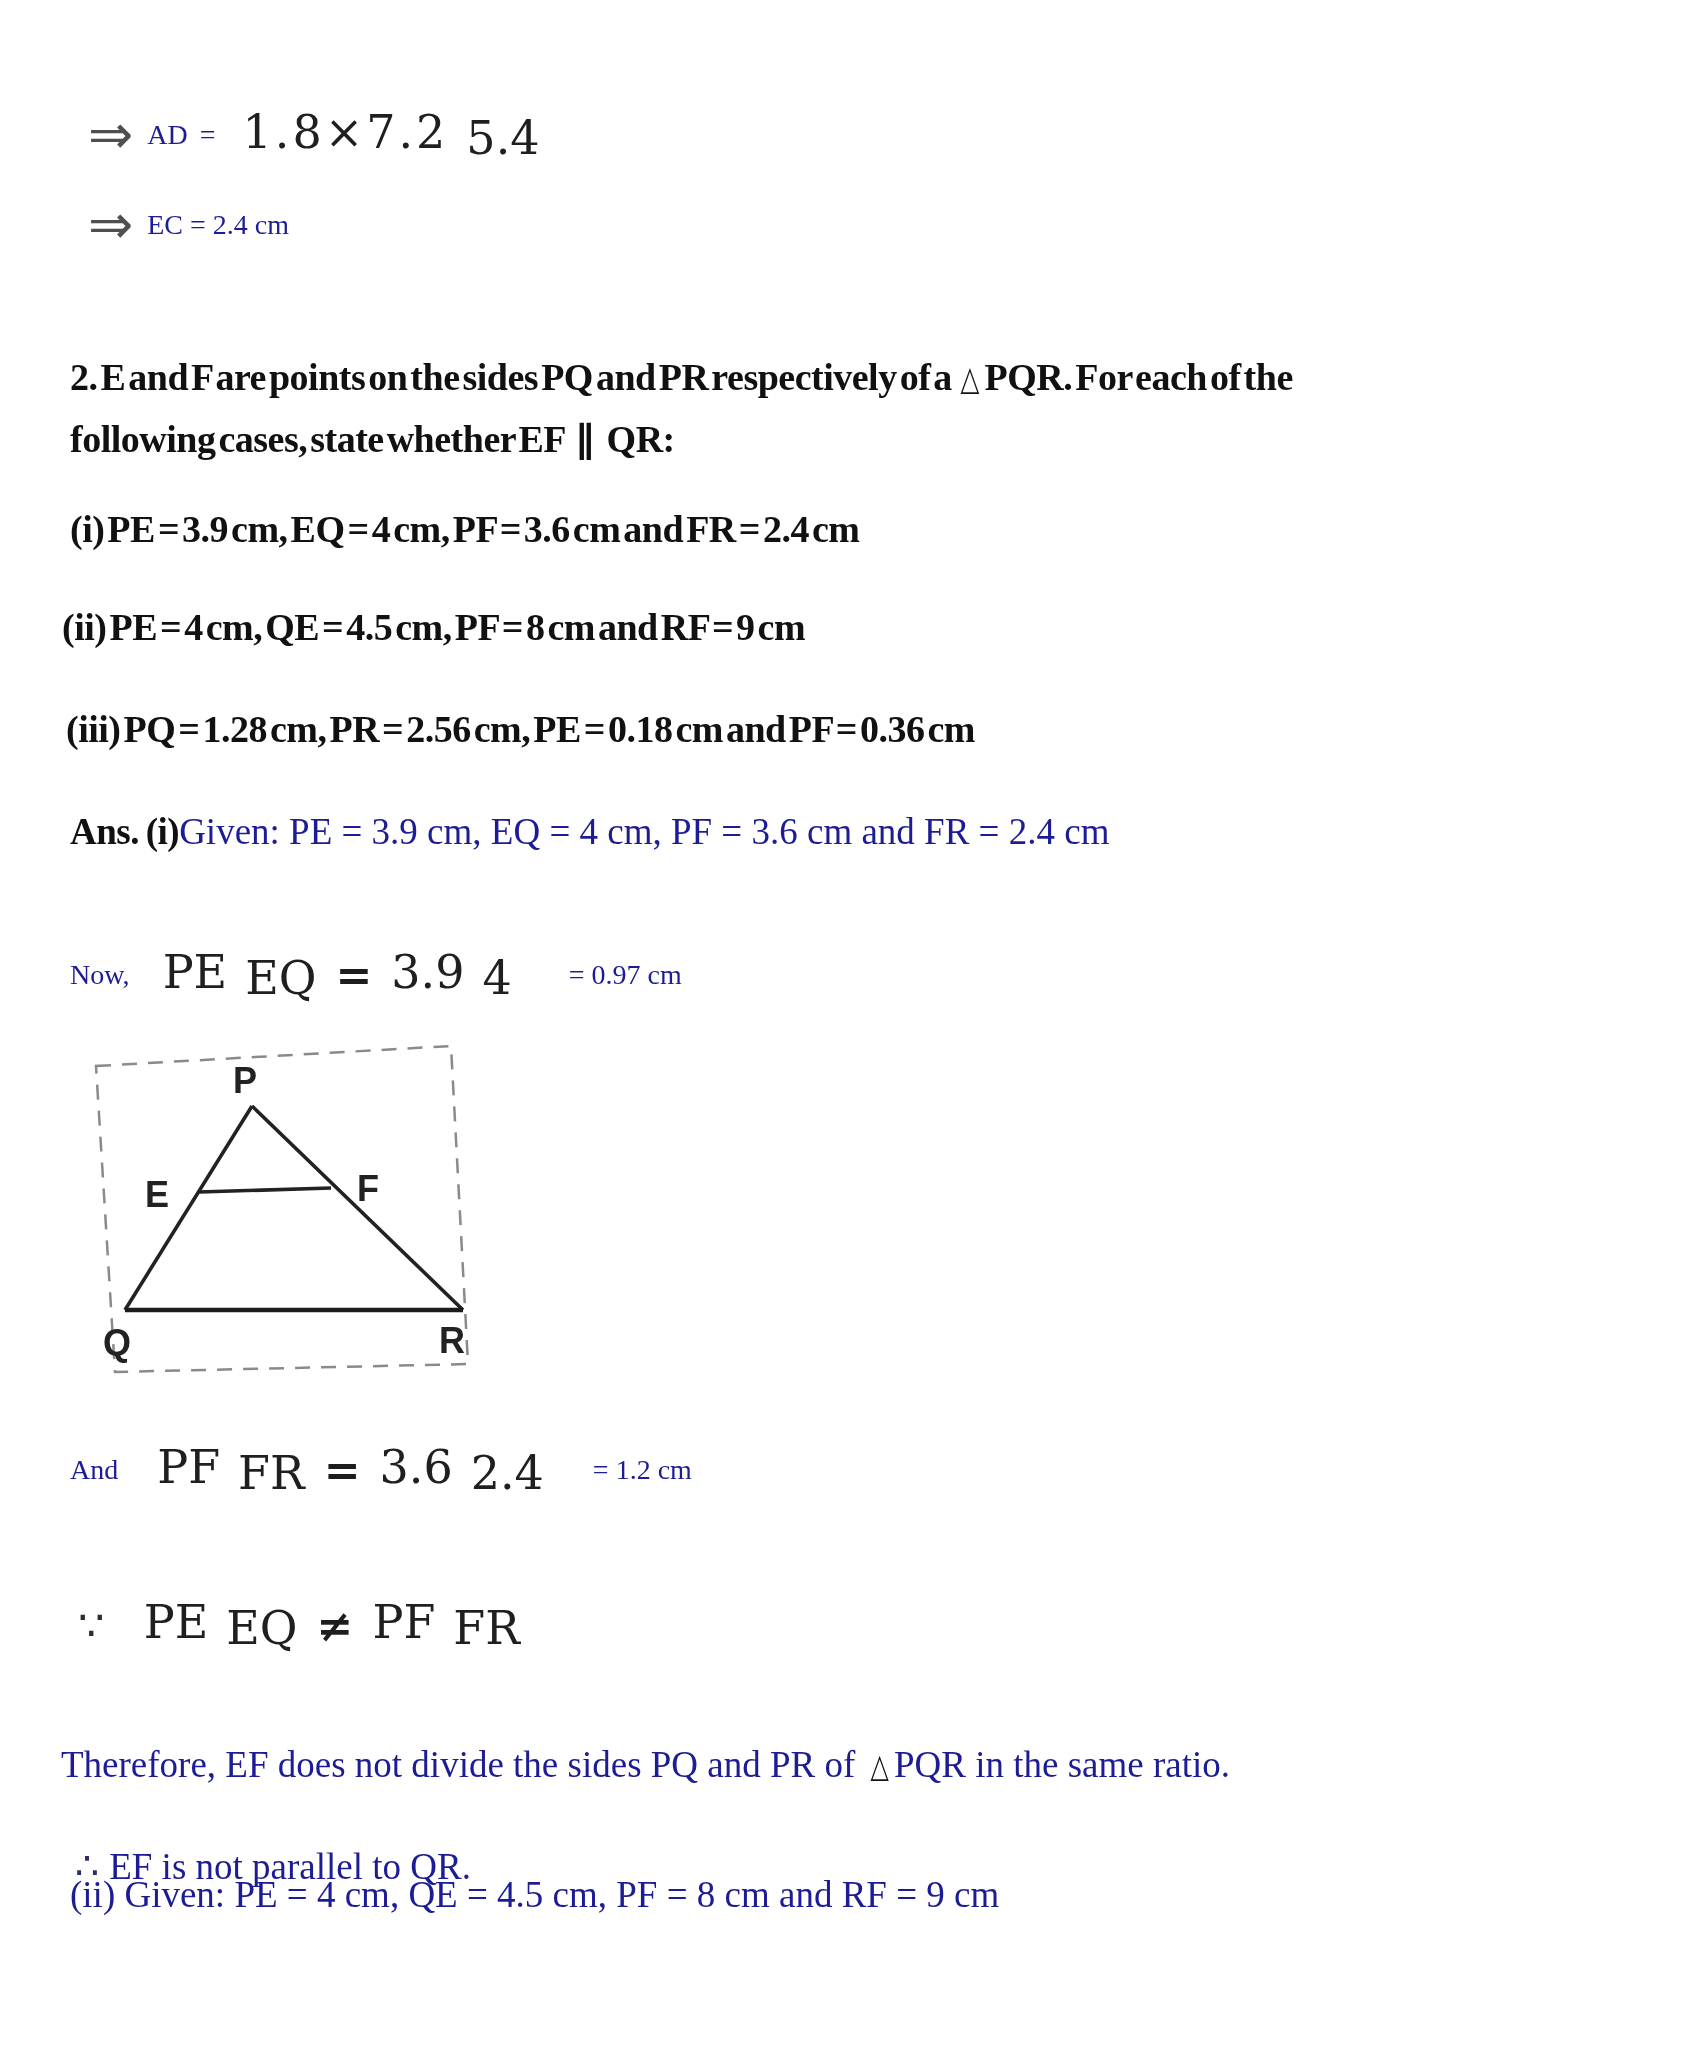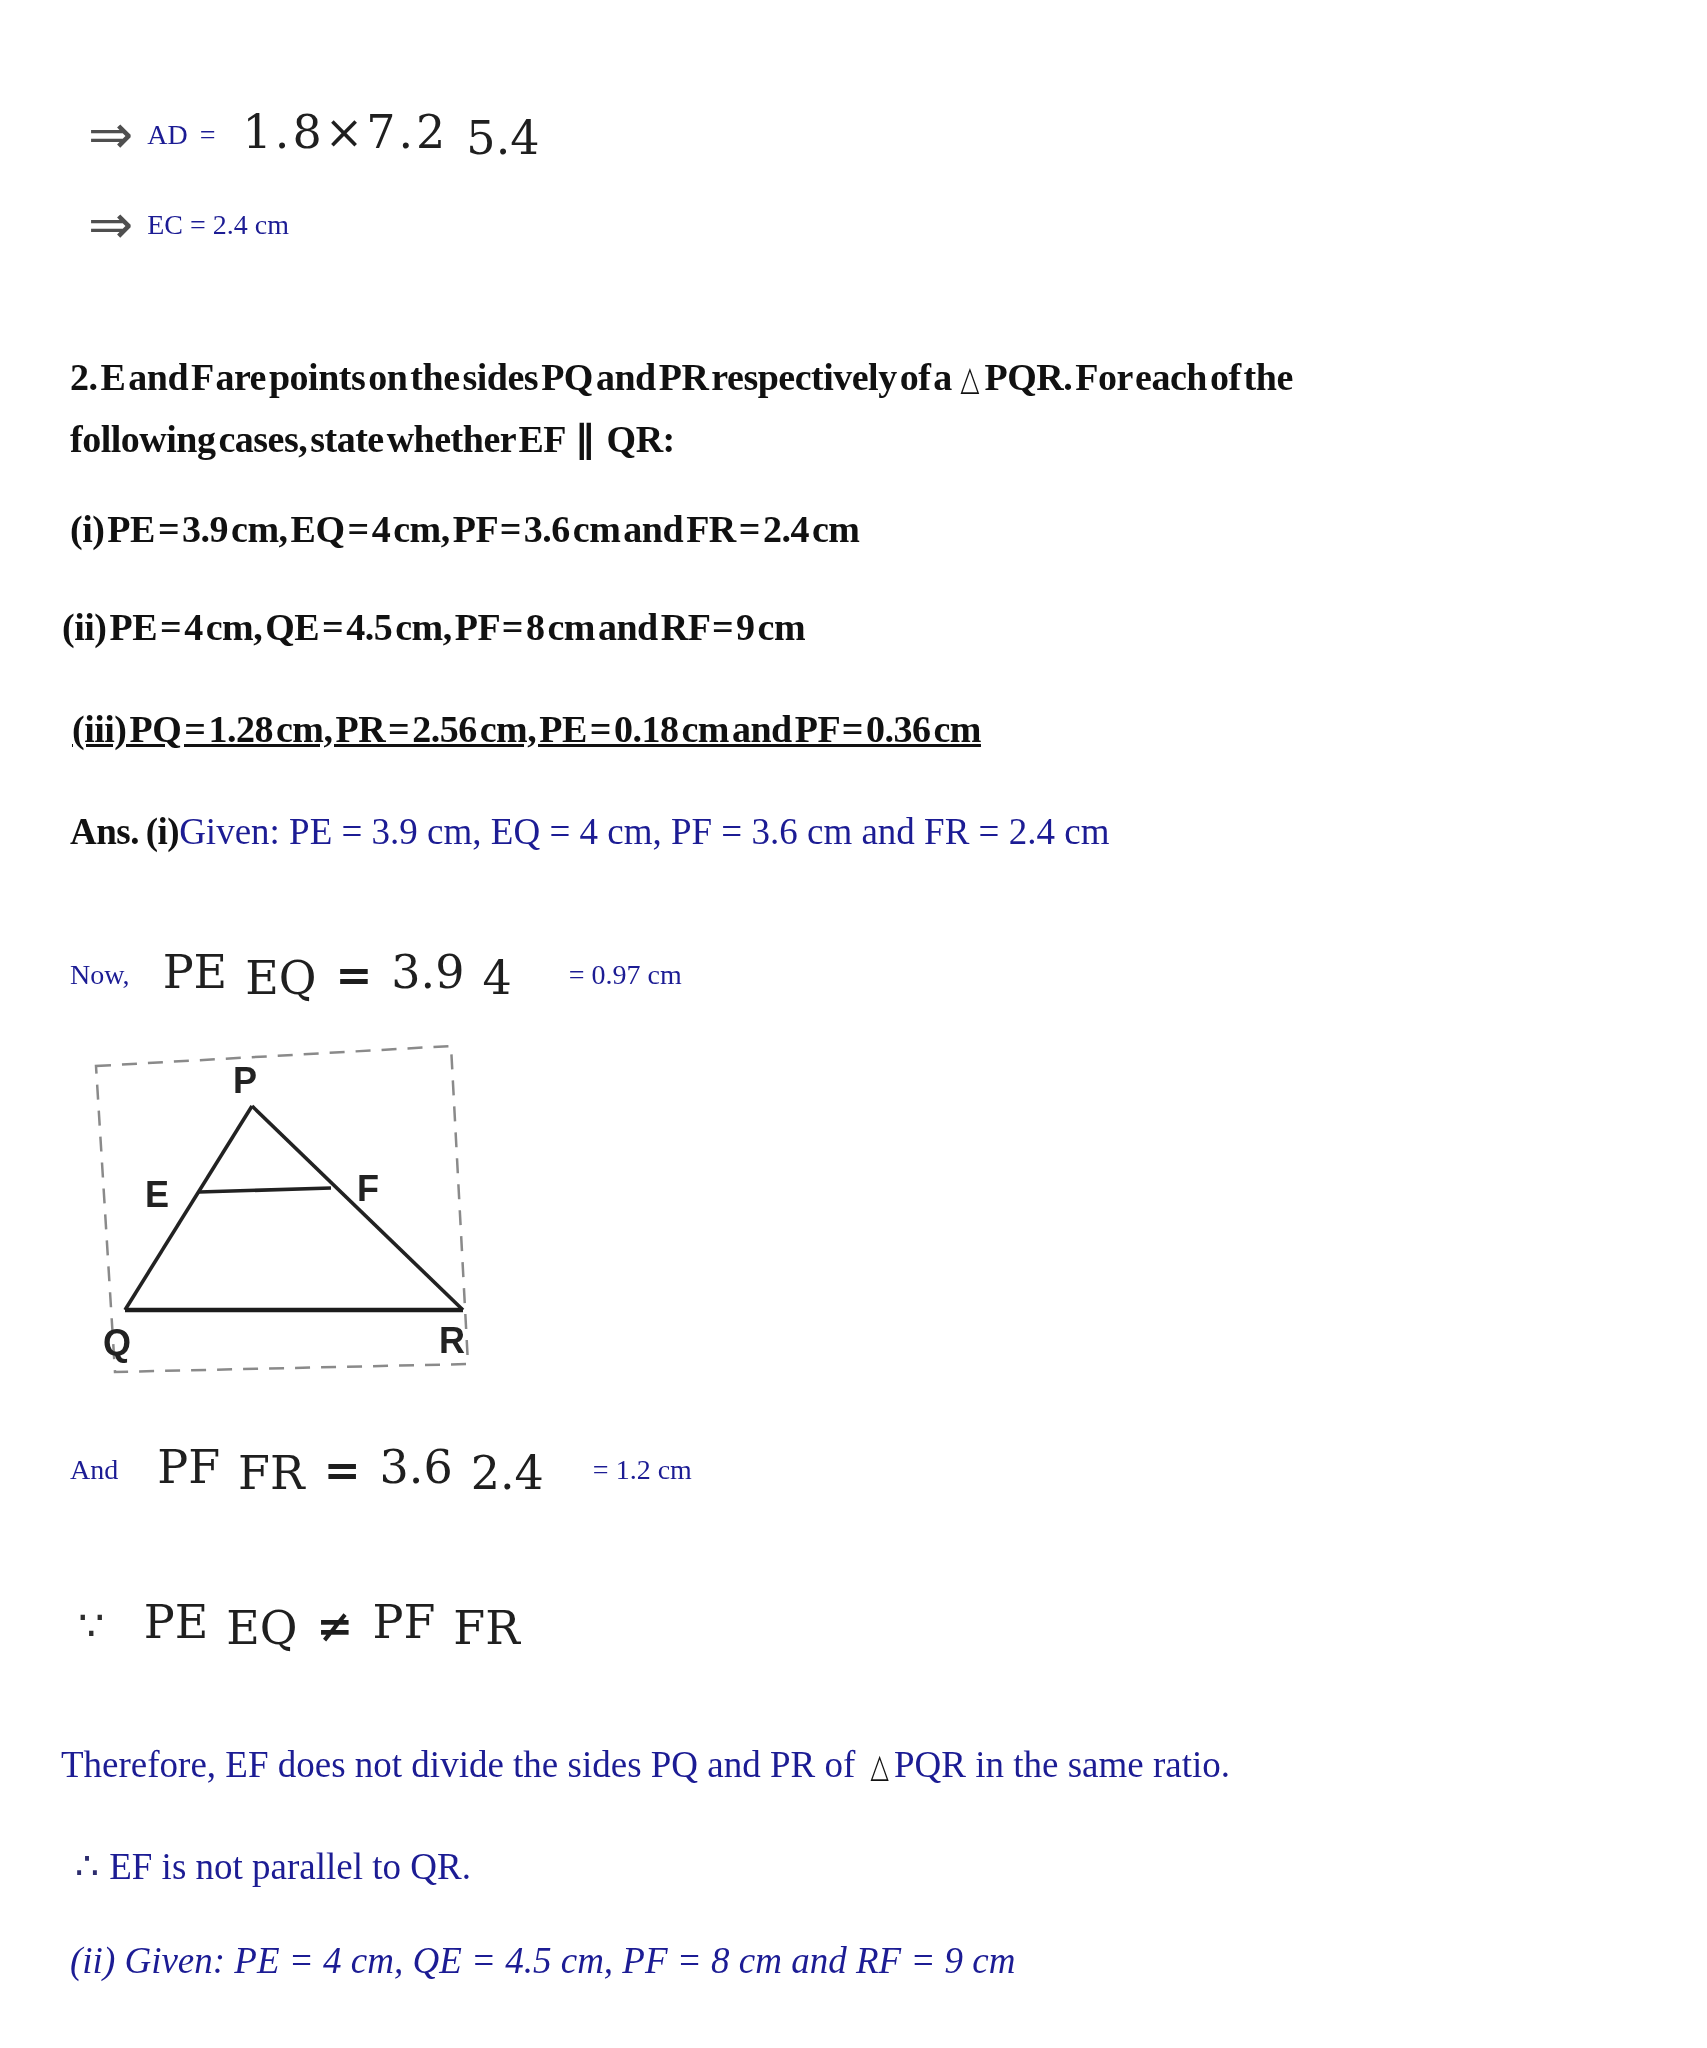--- a/index.html
+++ b/index.html
@@ -96,21 +96,21 @@
     <span class="tri-sym">△</span><span>PQR. For each of the</span>
   </div>
   <div class="abs qbold" style="left:70px;top:405px;white-space:nowrap;">
     <span>following cases, state whether EF</span>
     <span class="par-gap" style="font-family:'DejaVu Sans',sans-serif;margin:0 8px;">∥</span>
     <span>QR:</span>
   </div>
 
   <div class="abs qbold" style="left:70px;top:495px;white-space:nowrap;">(i) PE = 3.9 cm, EQ = 4 cm, PF = 3.6 cm and FR = 2.4 cm</div>
   <div class="abs qbold" style="left:62px;top:593px;white-space:nowrap;">(ii) PE = 4 cm, QE = 4.5 cm, PF = 8 cm and RF = 9 cm</div>
-  <div class="abs qbold" style="left:72px;top:695px;white-space:nowrap;text-decoration:underline;">(iii) PQ = 1.28 cm, PR = 2.56 cm, PE = 0.18 cm and PF = 0.36 cm</div>
+  <div class="abs qbold" style="left:66px;top:695px;white-space:nowrap;">(iii) PQ = 1.28 cm, PR = 2.56 cm, PE = 0.18 cm and PF = 0.36 cm</div>
 
   <div class="abs" style="left:70px;top:798px;white-space:nowrap;">
     <span class="qbold" style="font-size:37px;word-spacing:-2px;">Ans. (i)</span><span class="stmt blue">Given: PE = 3.9 cm, EQ = 4 cm, PF = 3.6 cm and FR = 2.4 cm</span>
   </div>
 
   <div class="abs row" style="left:70px;top:900px;height:150px;">
     <span class="math-blue blue" style="margin-right:24px;">Now,</span>
     <span class="frac">
       <span class="num">PE</span>
       <span class="bar"></span>
@@ -171,15 +171,15 @@
 
   <div class="abs stmt blue" style="left:61px;top:1742px;white-space:nowrap;">
     <span>Therefore, EF does not divide the sides PQ and PR of</span>
     <span class="tri-sym" style="font-size:33px;">△</span><span>PQR in the same ratio.</span>
   </div>
 
   <div class="abs stmt blue" style="left:75px;top:1843px;white-space:nowrap;">
     <span class="therefore-sym" style="color:#2d2d6e;margin-right:10px;font-size:38px;">∴</span><span>EF is not parallel to QR.</span>
   </div>
 
-  <div class="abs stmt blue" style="left:70px;top:1938px;white-space:nowrap;font-style:italic;">(ii) Given: PE = 4 cm, QE = 4.5 cm, PF = 8 cm and RF = 9 cm</div>
+  <div class="abs stmt blue" style="left:70px;top:1872px;white-space:nowrap;">(ii) Given: PE = 4 cm, QE = 4.5 cm, PF = 8 cm and RF = 9 cm</div>
 
 </div>
 
 </body></html>

